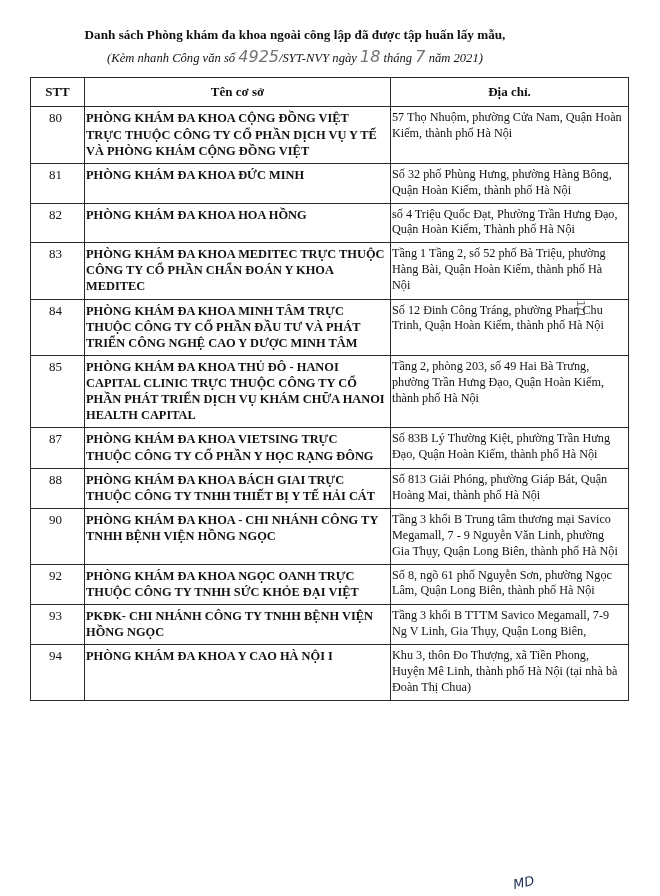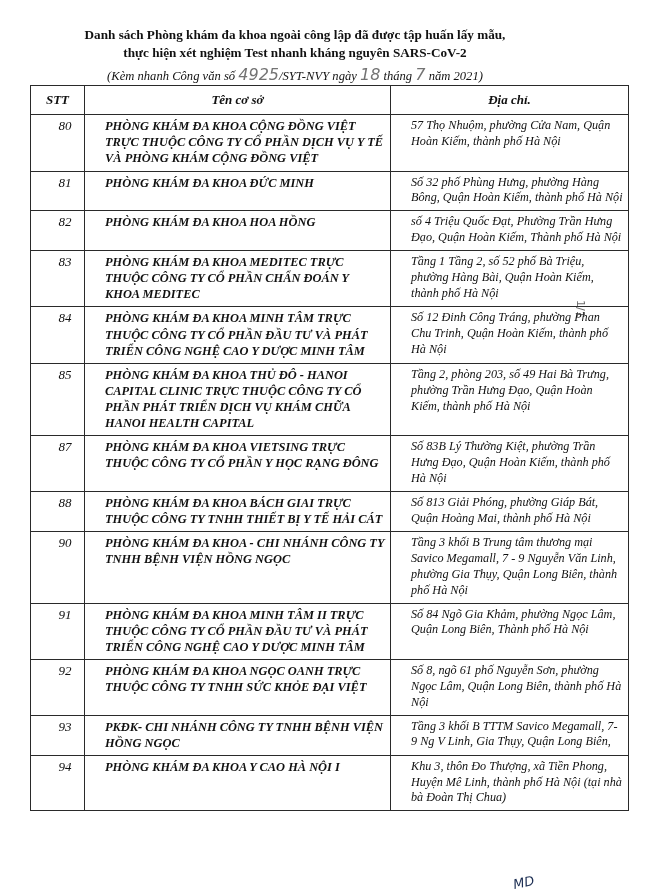--- a/index.html
+++ b/index.html
@@ -39,27 +39,27 @@
   .hdr .l3 .hw {
     font-family: "DejaVu Sans", sans-serif;
     font-style: italic;
     font-size: 16px;
     color: #737373;
     margin-top: 23px;
   }
   table.reg {
     border-collapse: collapse;
     width: 100%;
+    margin-top: 10px;
     table-layout: fixed;
-    font-style: italic;
   }
   table.reg td, table.reg th {
     border: 1px solid #2a2a2a;
     vertical-align: top;
-    padding: 3px 5px 4px 20px;
+    padding: 3px 5px 4px 1px;
   }
   col.c-stt { width: 54px; }
   col.c-name { width: 306px; }
   col.c-addr { width: 238px; }
 
   table.reg th {
     text-align: center;
     font-weight: bold;
     font-size: 13px;
     vertical-align: middle;
@@ -101,21 +101,20 @@
     opacity: .75;
   }
 </style>
 </head>
 <body>
 
 <div class="page">
 
   <div class="hdr">
     <div class="l1">Danh sách Phòng khám đa khoa ngoài công lập đã được tập huấn lấy mẫu,</div>
-    <div class="l2">thực hiện xét nghiệm Test nhanh kháng nguyên SARS-CoV-2</div>
     <div class="l3">
       <span>(Kèm nhanh Công văn số</span>
       <span class="hw">4925</span><span>/SYT-NVY</span>
       <span>ngày</span>
       <span class="hw">18</span>
       <span>tháng</span>
       <span class="hw">7</span>
       <span>năm 2021)</span>
     </div>
   </div>
@@ -173,25 +172,20 @@
         <td class="stt">88</td>
         <td class="name">PHÒNG KHÁM ĐA KHOA BÁCH GIAI TRỰC THUỘC CÔNG TY TNHH THIẾT BỊ Y TẾ HẢI CÁT</td>
         <td class="addr">Số 813 Giải Phóng, phường Giáp Bát, Quận Hoàng Mai, thành phố Hà Nội</td>
       </tr>
       <tr>
         <td class="stt">90</td>
         <td class="name">PHÒNG KHÁM ĐA KHOA - CHI NHÁNH CÔNG TY TNHH BỆNH VIỆN HỒNG NGỌC</td>
         <td class="addr">Tầng 3 khối B Trung tâm thương mại Savico Megamall, 7 - 9 Nguyễn Văn Linh, phường Gia Thụy, Quận Long Biên, thành phố Hà Nội</td>
       </tr>
       <tr>
-        <td class="stt">91</td>
-        <td class="name">PHÒNG KHÁM ĐA KHOA MINH TÂM II TRỰC THUỘC CÔNG TY CỔ PHẦN ĐẦU TƯ VÀ PHÁT TRIỂN CÔNG NGHỆ CAO Y DƯỢC MINH TÂM</td>
-        <td class="addr">Số 84 Ngõ Gia Khảm, phường Ngọc Lâm, Quận Long Biên, Thành phố Hà Nội</td>
-      </tr>
-      <tr>
         <td class="stt">92</td>
         <td class="name">PHÒNG KHÁM ĐA KHOA NGỌC OANH TRỰC THUỘC CÔNG TY TNHH SỨC KHỎE ĐẠI VIỆT</td>
         <td class="addr">Số 8, ngõ 61 phố Nguyễn Sơn, phường Ngọc Lâm, Quận Long Biên, thành phố Hà Nội</td>
       </tr>
       <tr>
         <td class="stt">93</td>
         <td class="name">PKĐK- CHI NHÁNH CÔNG TY TNHH BỆNH VIỆN HỒNG NGỌC</td>
         <td class="addr">Tầng 3 khối B TTTM Savico Megamall, 7-9 Ng V Linh, Gia Thụy, Quận Long Biên,</td>
       </tr>
       <tr>

